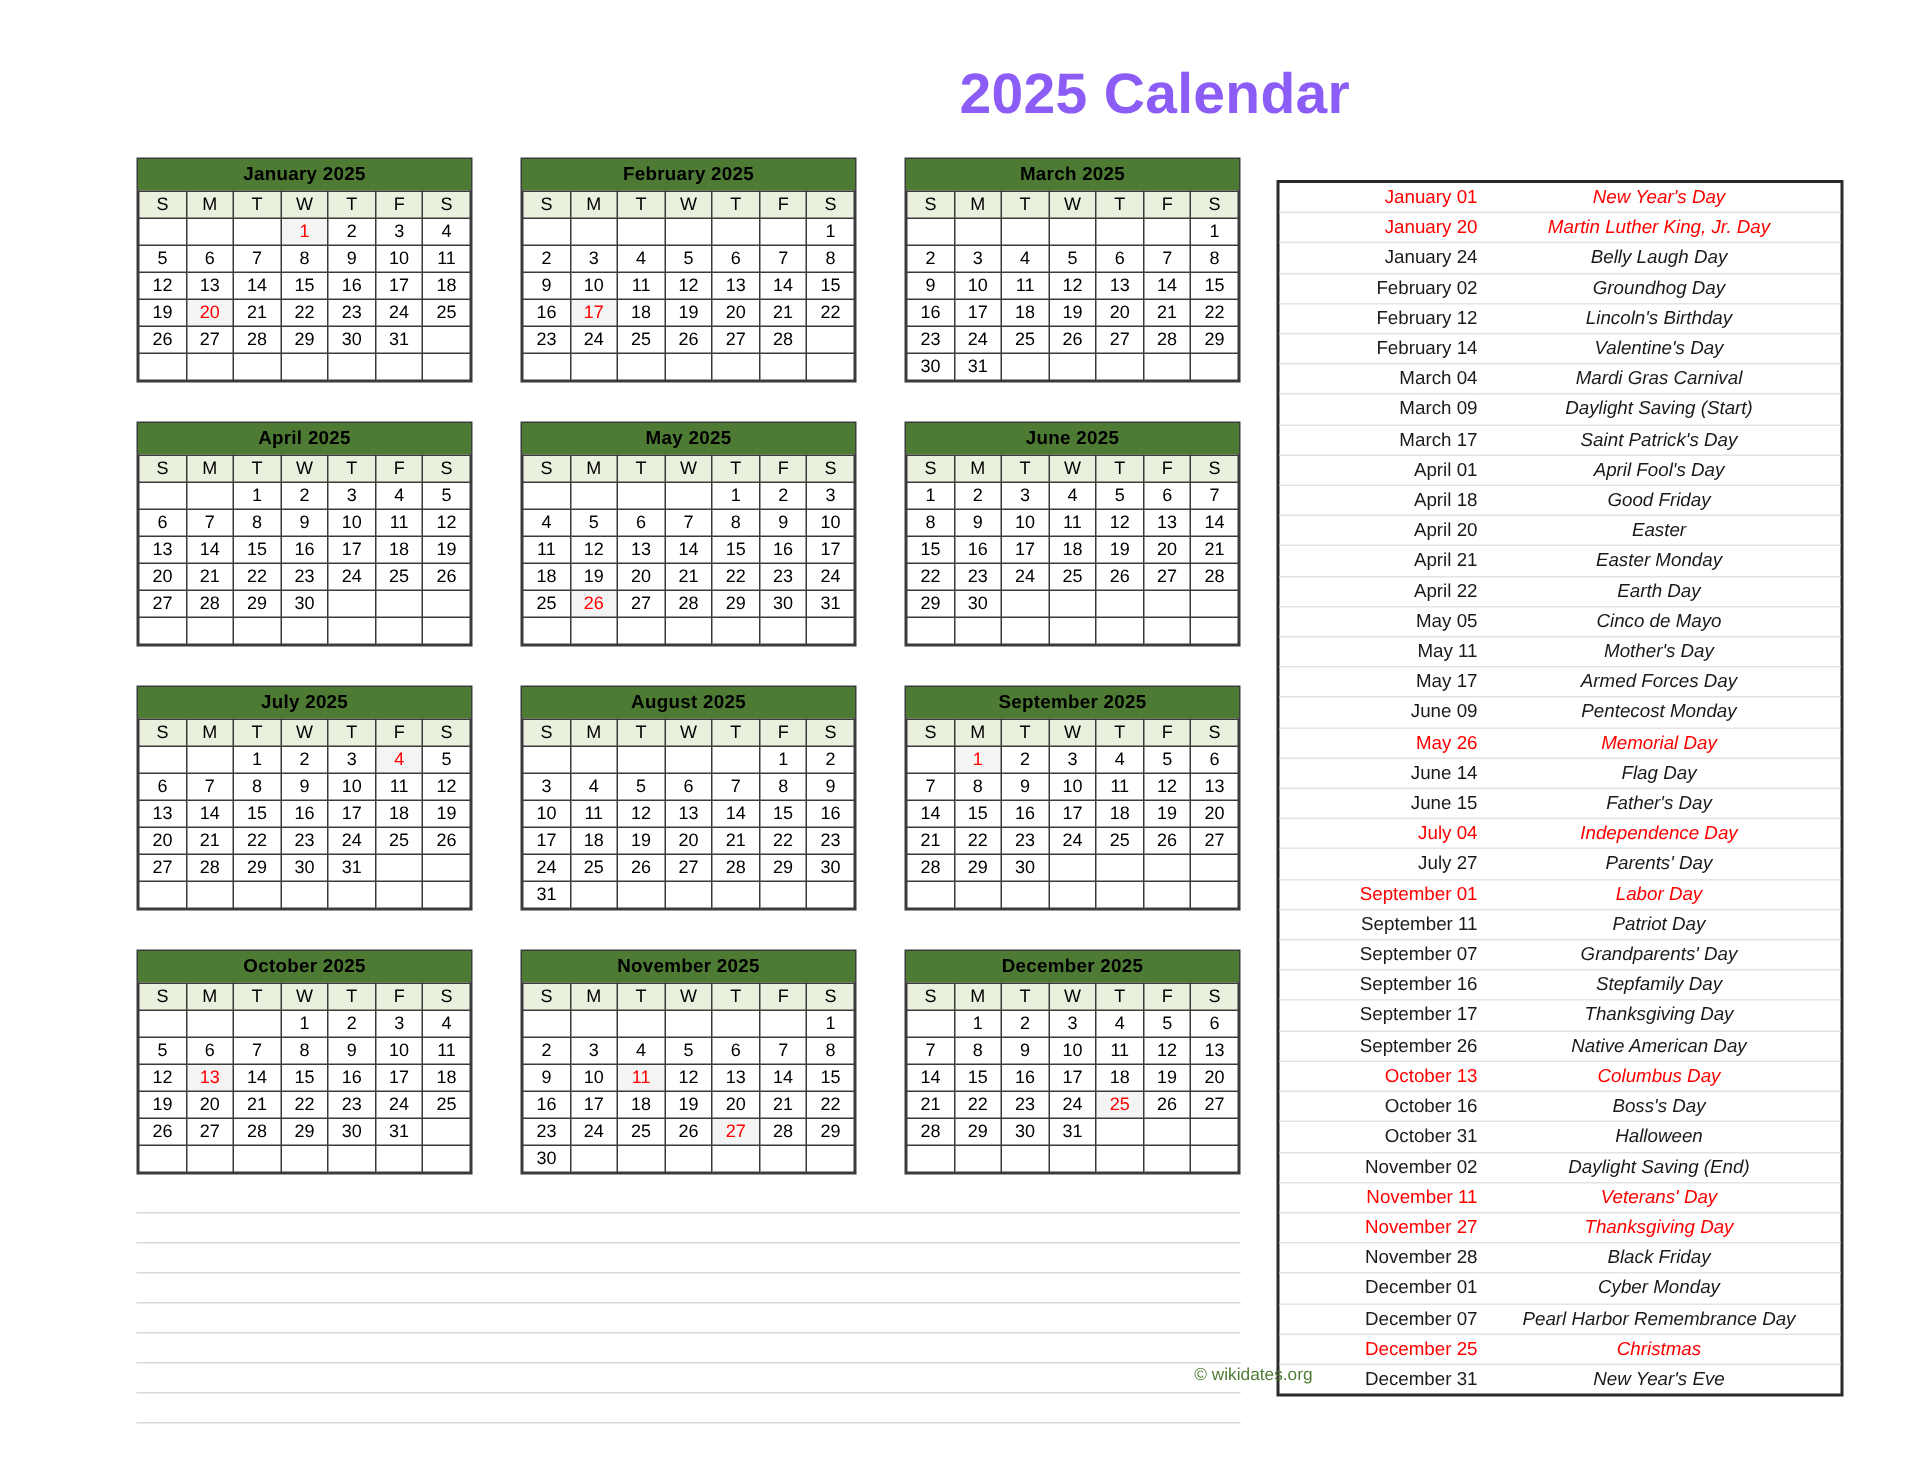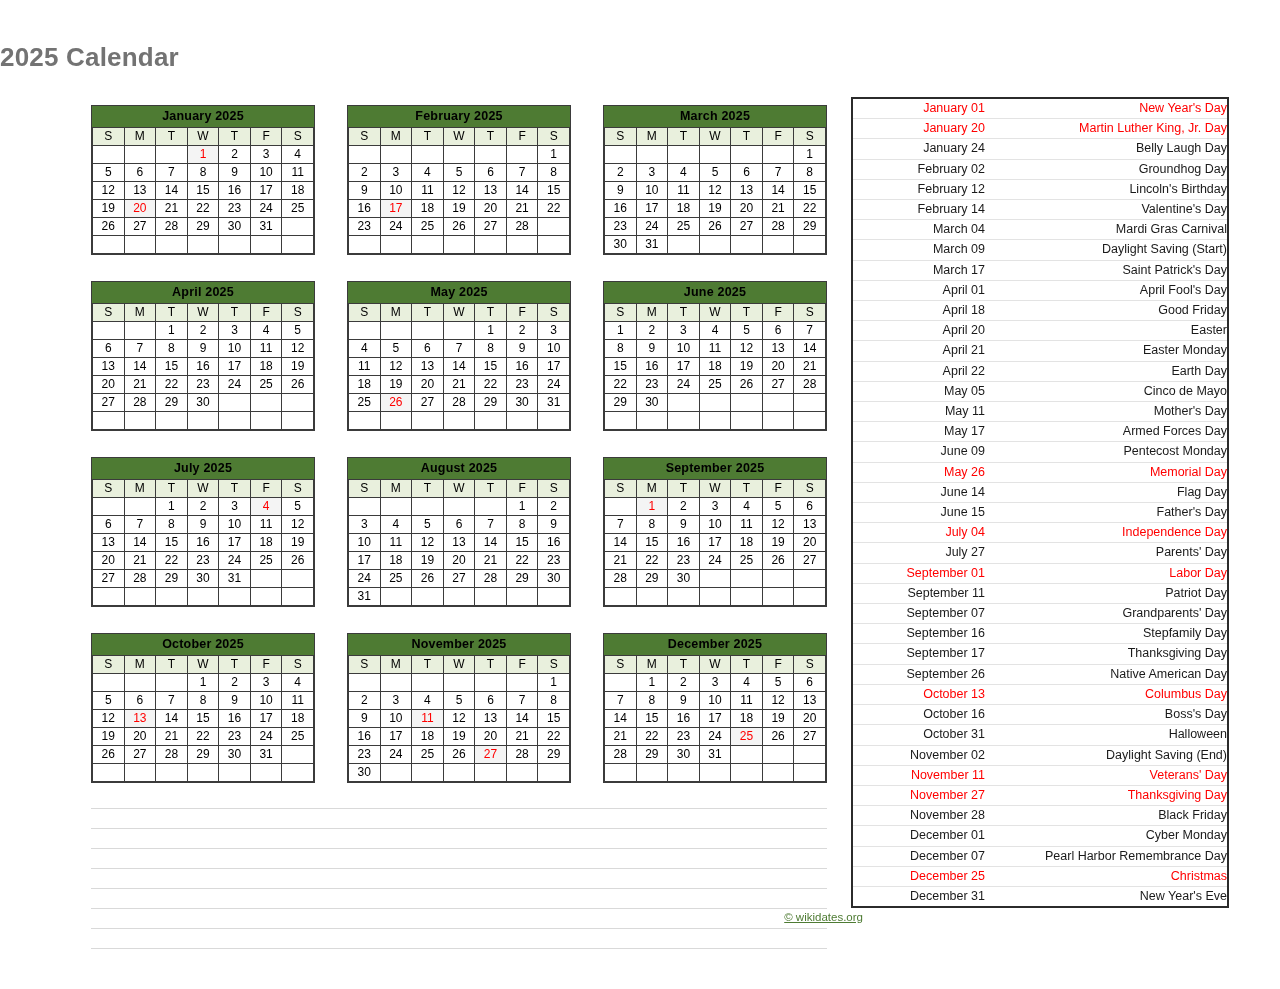--- a/index.html
+++ b/index.html
@@ -15,25 +15,25 @@
     overflow: hidden;
     position: relative;
   }
 
   
   .page-title {
     position: absolute;
     left: 0;
     top: 42px;
     width: 900px;
-    text-align: left;
-    font-size: 26px;
+    text-align: right;
+    font-size: 38px;
     font-weight: bold;
     letter-spacing: 0.2px;
-    color: #737373;
+    color: #8b5cf6;
   }
 
   
   .months-area {
     position: absolute;
     left: 91px;
     top: 105px;
     width: 736px;
   }
   .month-row {
@@ -85,21 +85,21 @@
     background: #f4f4f4;
   }
   table.month-table td.empty {
     background: #ffffff;
   }
 
   
   .holiday-panel {
     position: absolute;
     left: 851px;
-    top: 97px;
+    top: 120px;
     width: 378px;
     border: 2px solid #2b2b2b;
     box-sizing: border-box;
     background: #ffffff;
   }
   table.holiday-table {
     border-collapse: collapse;
     width: 100%;
     table-layout: fixed;
   }
@@ -117,47 +117,47 @@
     color: #1a1a1a;
     white-space: nowrap;
     overflow: hidden;
   }
   td.hol-date {
     width: 132px;
     text-align: right;
     padding-right: 9px;
   }
   td.hol-name {
-    text-align: right;
+    text-align: center;
+    font-style: italic;
   }
   tr.federal td {
     color: #ff0000;
   }
 
   
   .notes-area {
     position: absolute;
     left: 91px;
     top: 789px;
     width: 736px;
   }
   .note-line {
     height: 19px;
     border-bottom: 1px solid #d9d9d9;
   }
 
   .credit {
     position: absolute;
-    left: 4px;
+    left: 16px;
     top: 911px;
     width: 859px;
     text-align: right;
     font-size: 11.5px;
     color: #4e7b33;
-    text-decoration: underline;
   }
 </style>
 </head>
 <body>
 
 <div class="page-title">2025 Calendar</div>
 
 <div class="months-area" id="months-area">
     <div class="month-row">
       <div class="month">

